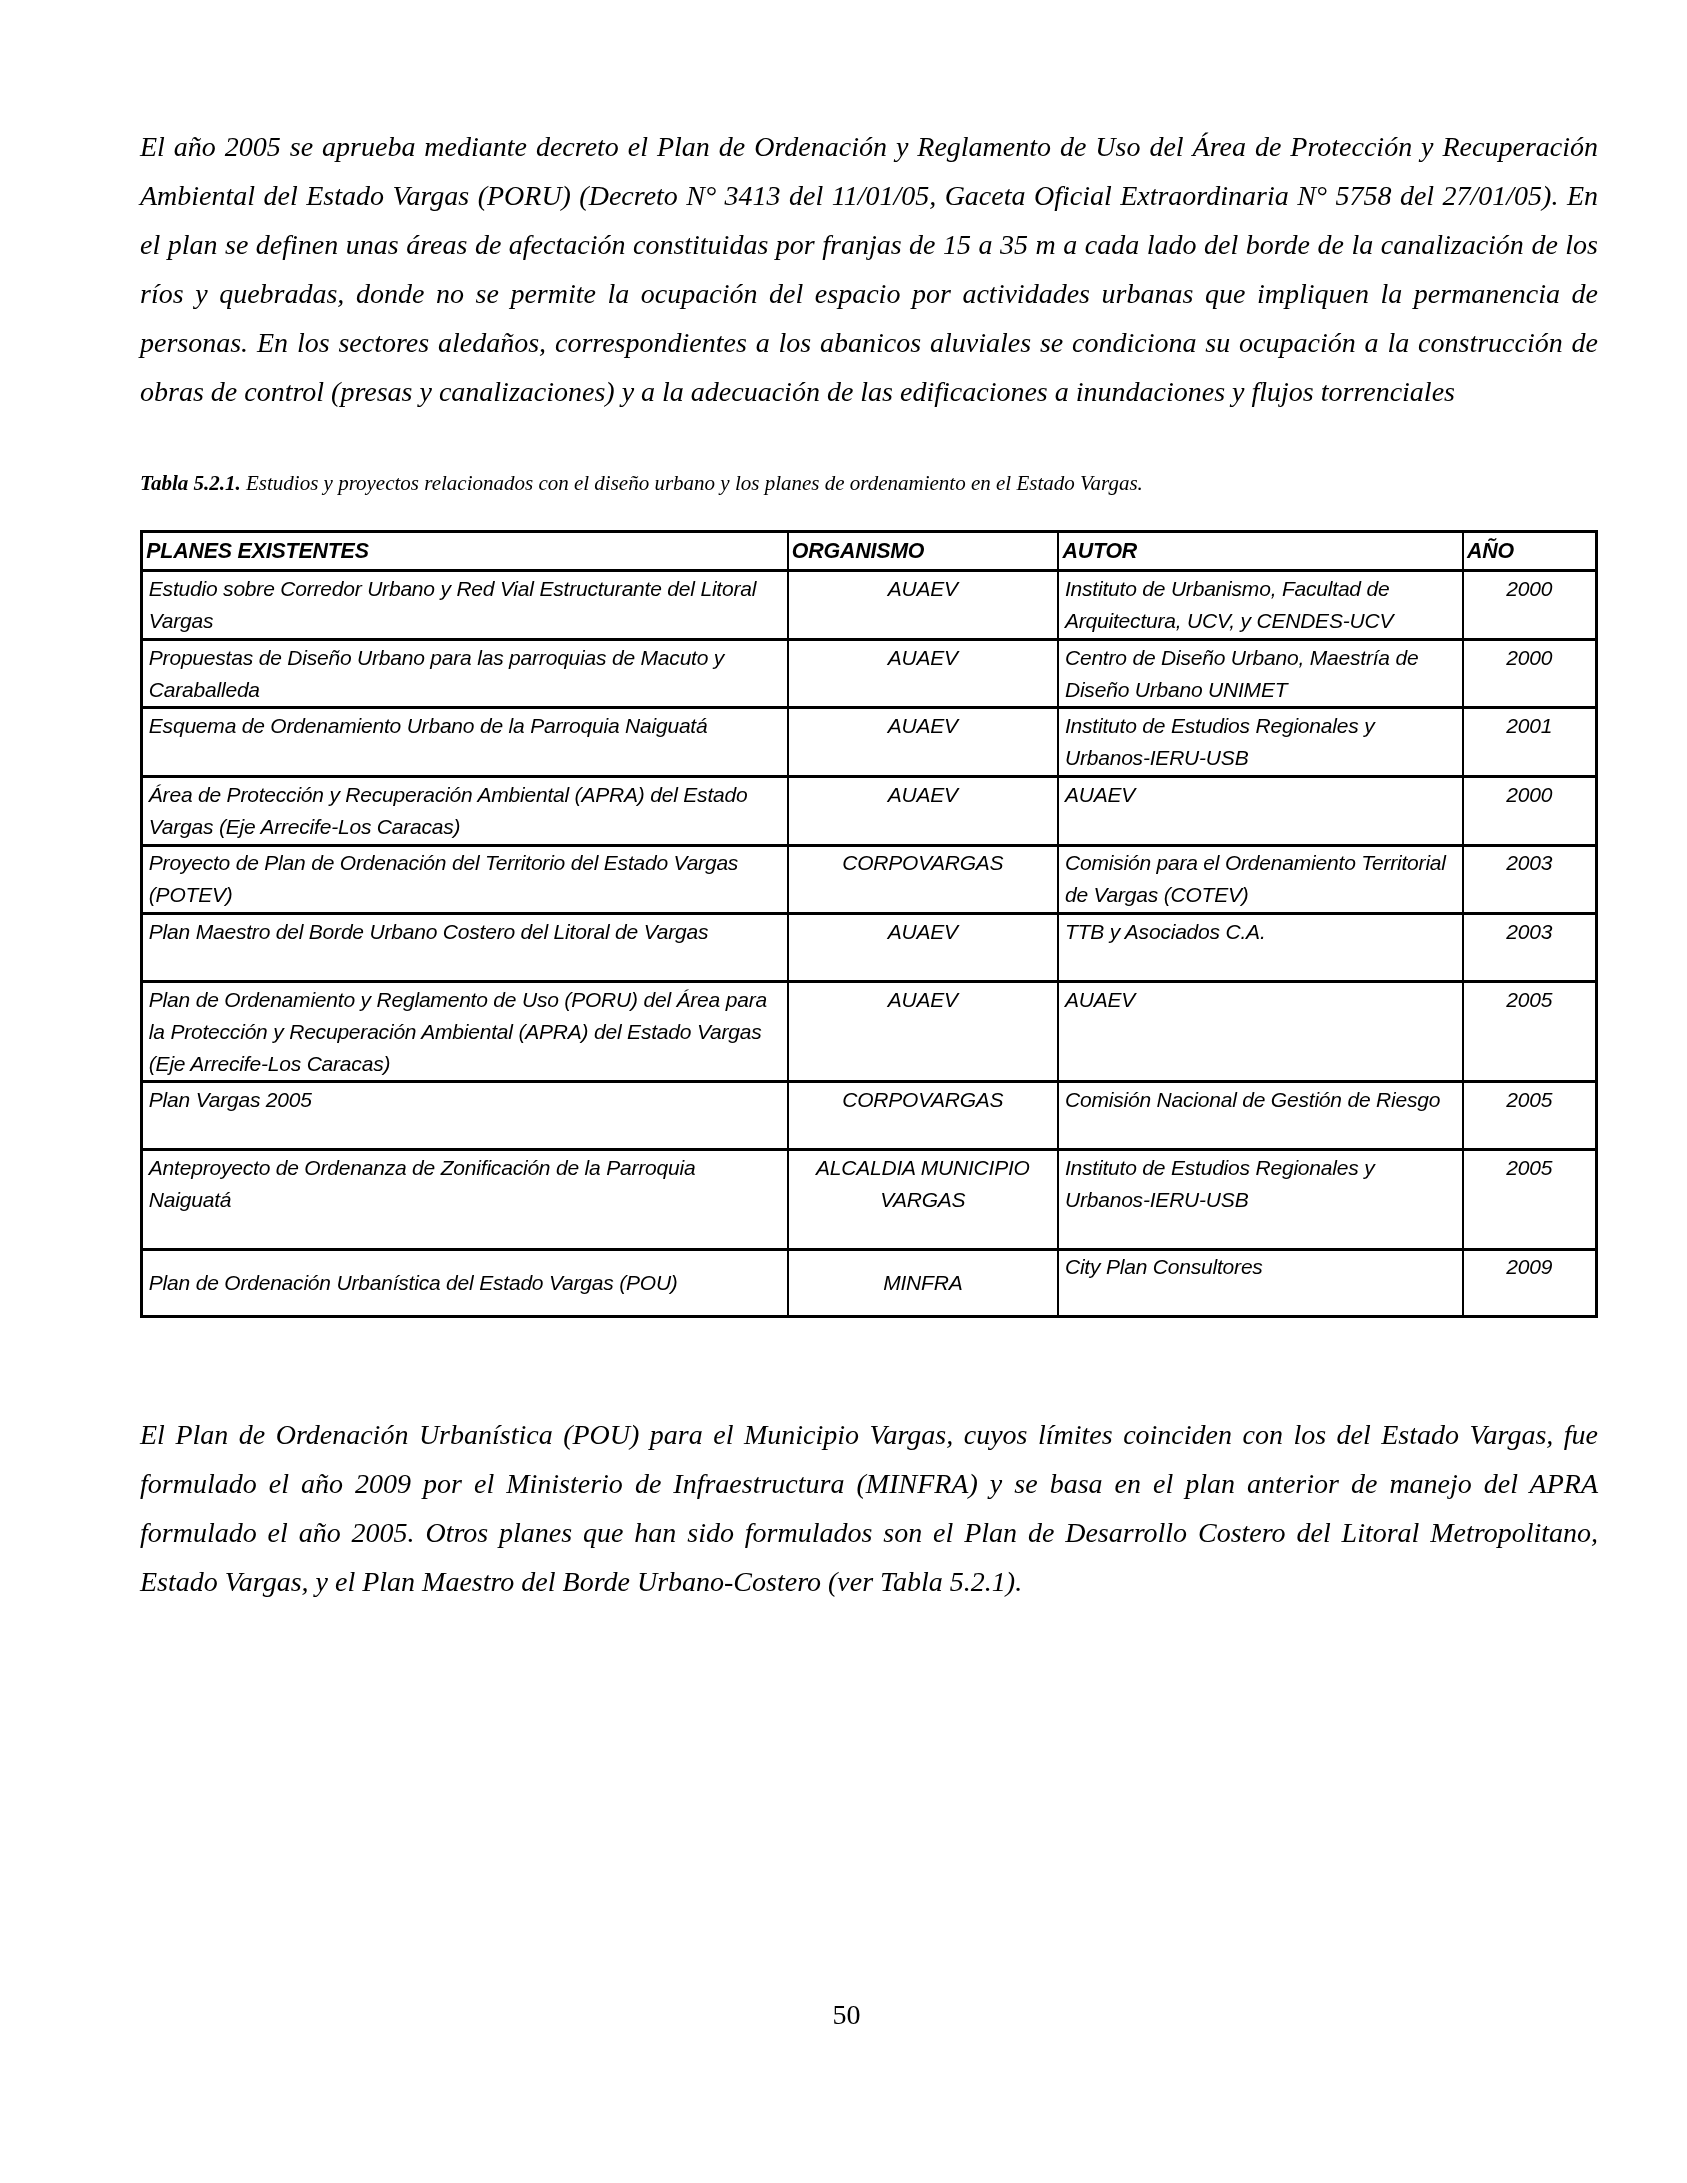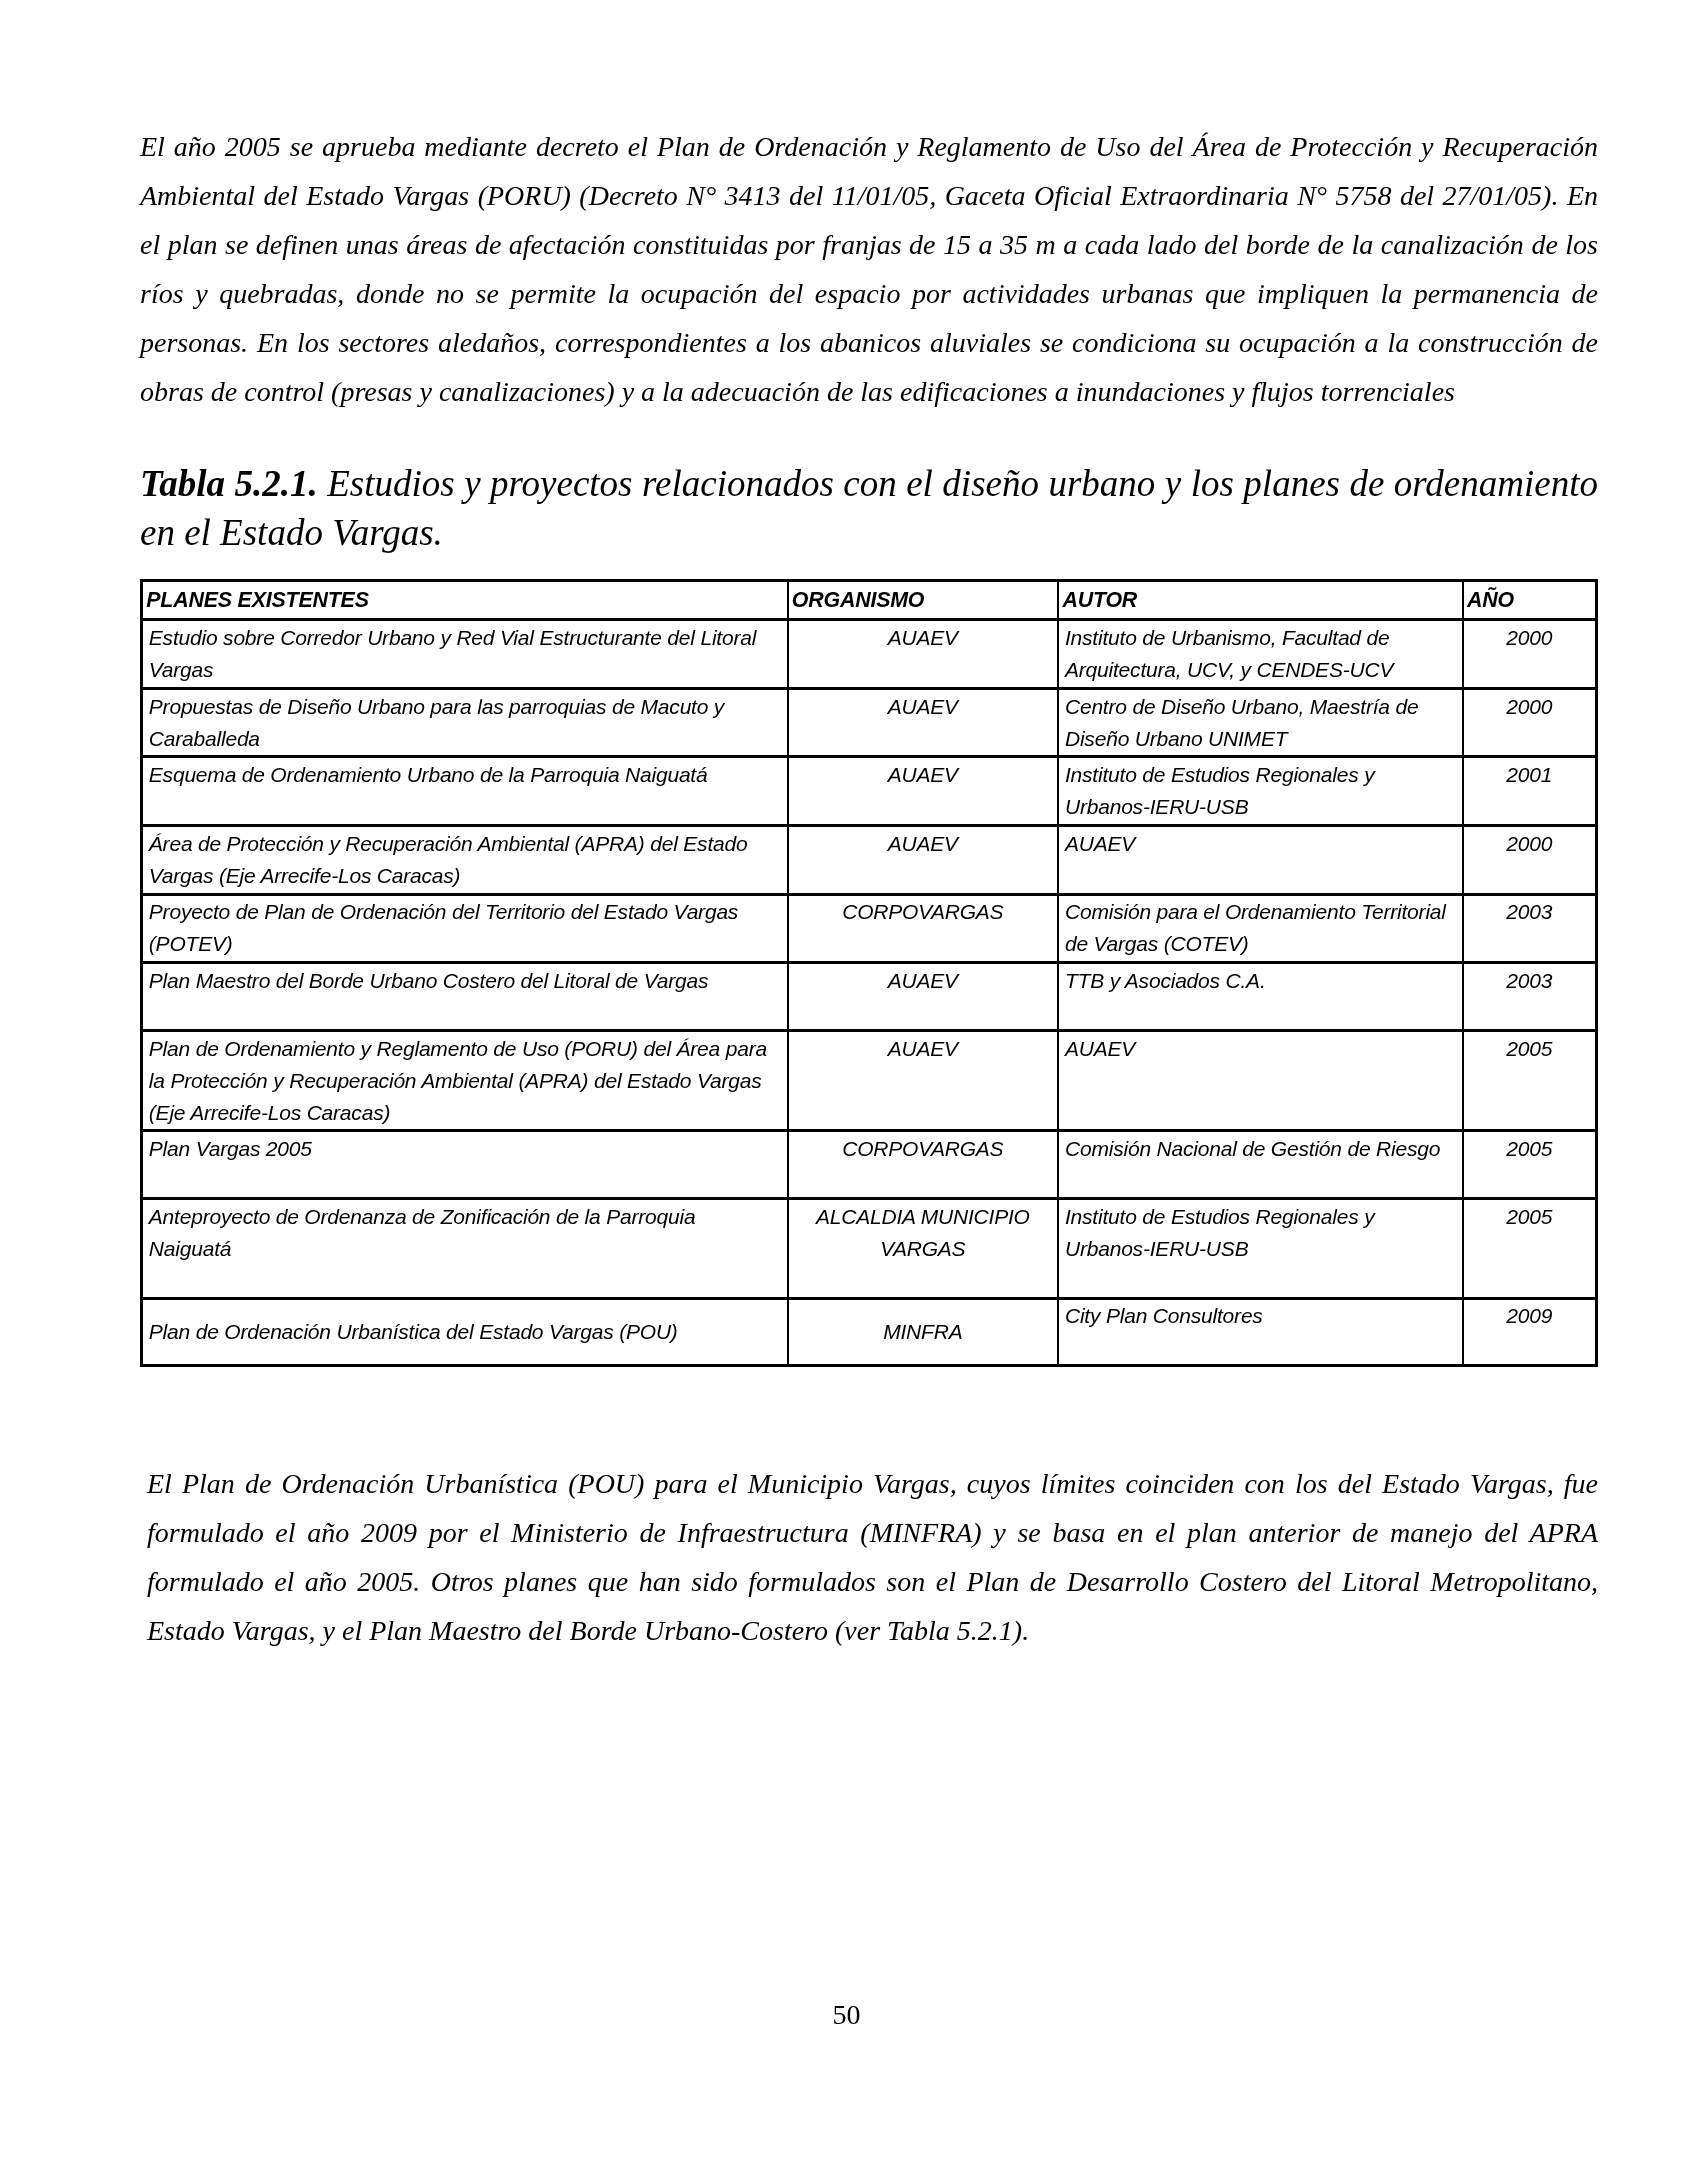--- a/index.html
+++ b/index.html
@@ -24,21 +24,21 @@
     font-style: italic;
   }
   .body-par {
     font-size: 28px;
     line-height: 49px;
     text-align: justify;
     margin: 0;
   }
   .par-intro { margin-bottom: 43px; }
   .caption {
-    font-size: 37px;
+    font-size: 21px;
     line-height: 49px;
     text-align: justify;
     margin: 0 0 22px 0;
   }
   .caption b { font-weight: bold; }
 
   table.planes {
     border-collapse: collapse;
     table-layout: fixed;
     width: 100%;
@@ -72,21 +72,21 @@
   col.c-ano  { width: 9.2%; }
   td.col-org, td.col-ano { text-align: center; }
   td.col-plan, td.col-autor { text-align: left; }
   
   tbody tr td { height: 63px; }
   tbody tr:nth-child(12) td { height: 30.5px; }  
   tbody tr:nth-child(9) td { height: 95px; }  
   tbody tr:nth-child(10) td.col-plan,
   tbody tr:nth-child(10) td.col-org { vertical-align: middle; }
 
-  .par-pou { margin-top: 92px; line-height: 49px; margin-left: 7px; }
+  .par-pou { margin-top: 92px; line-height: 49px; }
 
   .page-number {
     position: absolute;
     top: 1990px;
     left: 3px;
     width: 100%;
     text-align: center;
     font-size: 28px;
     line-height: 49px;
   }

